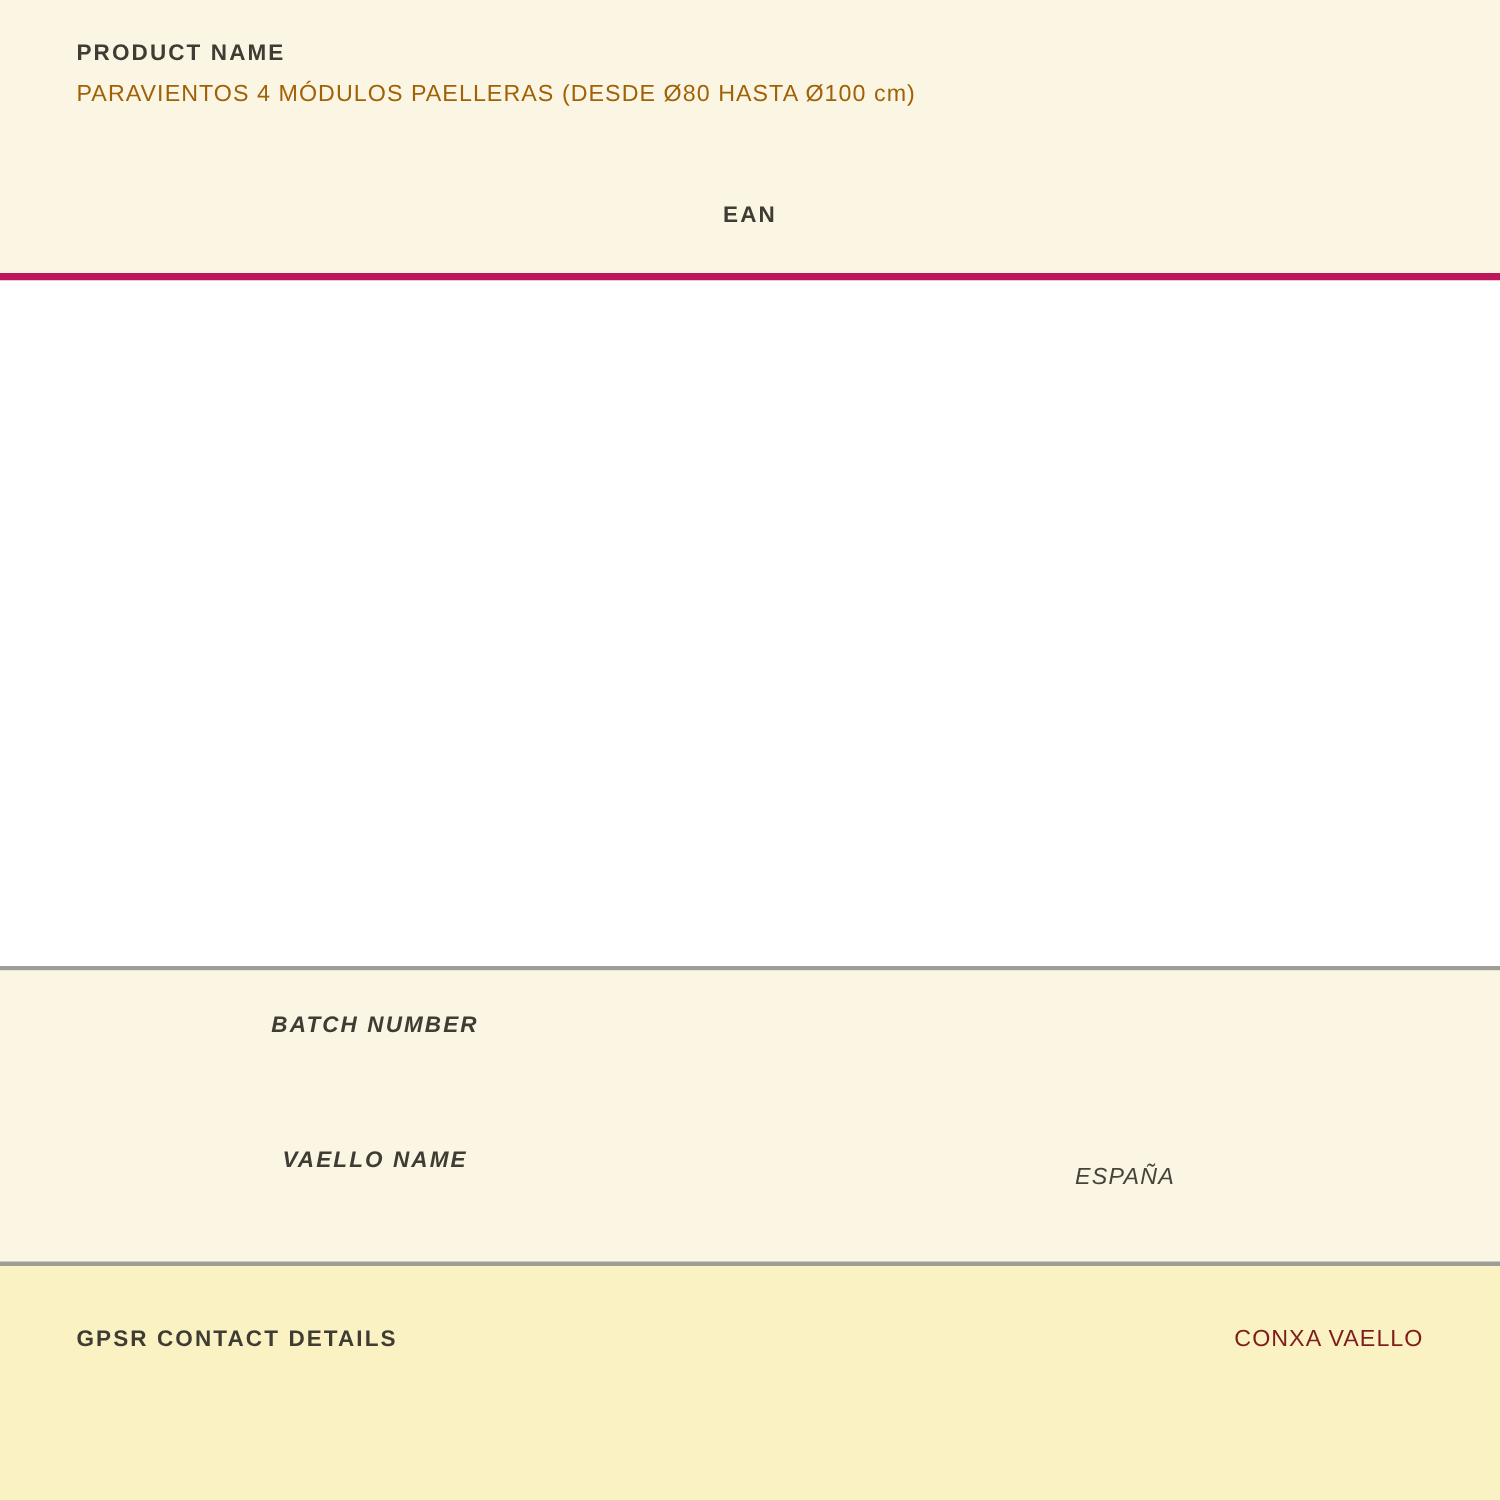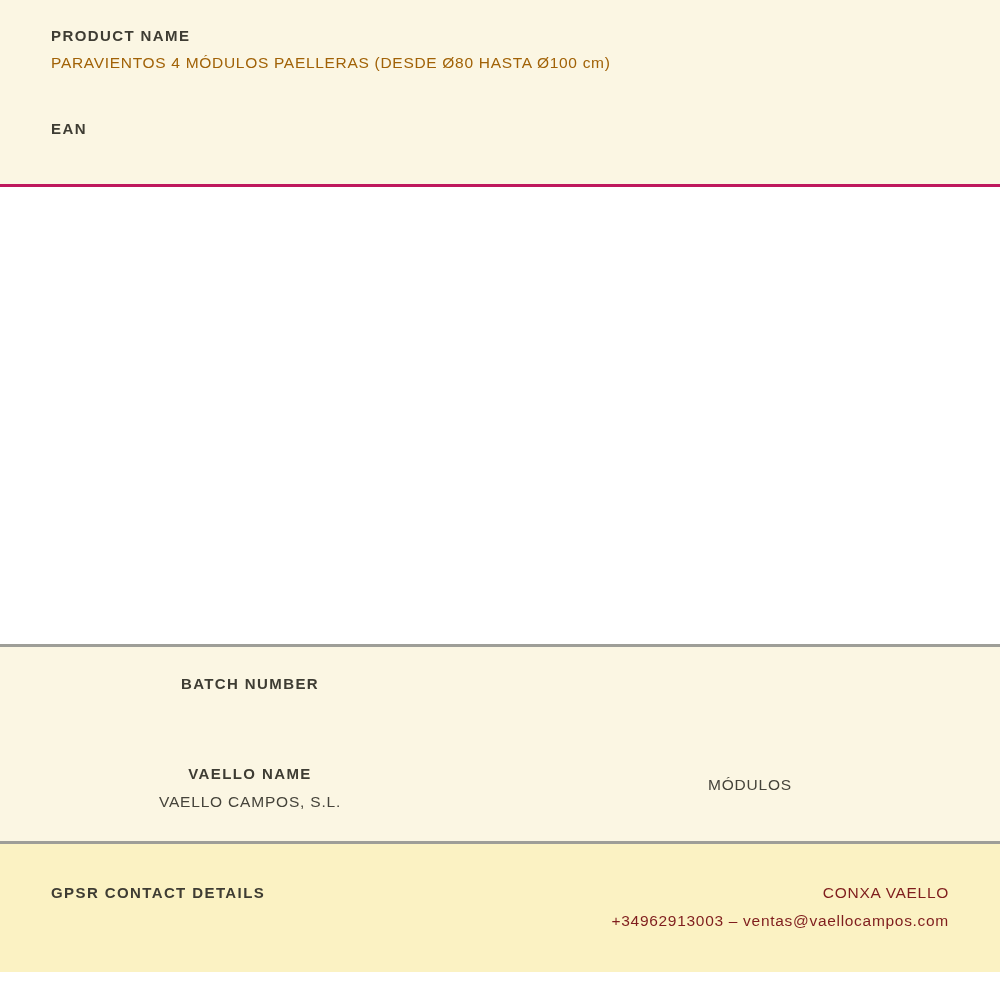--- a/index.html
+++ b/index.html
@@ -18,51 +18,52 @@
     box-sizing: border-box;
     display: flex;
     flex-direction: column;
   }
   section { box-sizing: border-box; width: 1000px; }
 
   
   .product-section {
     height: 187px;
     background: #fbf6e3;
-    border-bottom: 3px solid #be185d;
+    border-bottom: 5px solid #be185d;
     padding: 27px 51px 0 51px;
   }
   .field-label {
     font-size: 15px;
     font-weight: bold;
     letter-spacing: 1.4px;
     line-height: 17px;
   }
   .field-value {
     margin-top: 10px;
     font-size: 15.5px;
     letter-spacing: 0.7px;
     line-height: 18px;
     color: #a16207;
   }
-  .field + .field { margin-top: 48px; }
+  .field + .field { margin-top: 63px; text-align: center; }
 
   
   .image-section {
     height: 460px;
     background: #ffffff;
     border-bottom: 3px solid #9e9e98;
   }
 
   
   .details-section {
     height: 197px;
     background: #fbf6e3;
     border-bottom: 3px solid #9e9e98;
     padding-top: 28px;
+    font-style: italic;
   }
   .details-grid {
     display: grid;
     grid-template-columns: 1fr 1fr;
     row-gap: 44px;
   }
   .detail-cell { text-align: center; }
   .detail-label {
     font-size: 15px;
     font-weight: bold;
@@ -73,21 +74,21 @@
     margin-top: 10px;
     font-size: 15.5px;
     letter-spacing: 0.8px;
     line-height: 19px;
     min-height: 19px;
     color: #45433a;
   }
 
   
   .gpsr-section {
-    height: 128px;
+    height: 156px;
     background: #fbf2c3;
     padding: 40px 51px 0 51px;
   }
   .gpsr-row {
     display: flex;
     justify-content: space-between;
     align-items: baseline;
   }
   .gpsr-label {
     font-size: 15px;
@@ -128,31 +129,29 @@
         <div class="detail-label">BATCH NUMBER</div>
         <div class="detail-value"></div>
       </div>
 
       <div class="detail-cell">
         <div class="detail-value"></div>
       </div>
 
       <div class="detail-cell">
         <div class="detail-label">VAELLO NAME</div>
-        <div class="detail-value">VAELLO CAMPOS, S.L.</div>
       </div>
 
       <div class="detail-cell">
-        <div class="detail-value">MÓDULOS</div>
+        <div class="detail-value">ESPAÑA</div>
       </div>
 
     </div>
   </section>
 
   <section class="gpsr-section">
     <div class="gpsr-row">
       <div class="gpsr-label">GPSR CONTACT DETAILS</div>
       <div class="gpsr-line">CONXA VAELLO</div>
     </div>
-    <div class="gpsr-line stack">+34962913003 – ventas@vaellocampos.com</div>
   </section>
 
 </div>
 
 </body></html>

